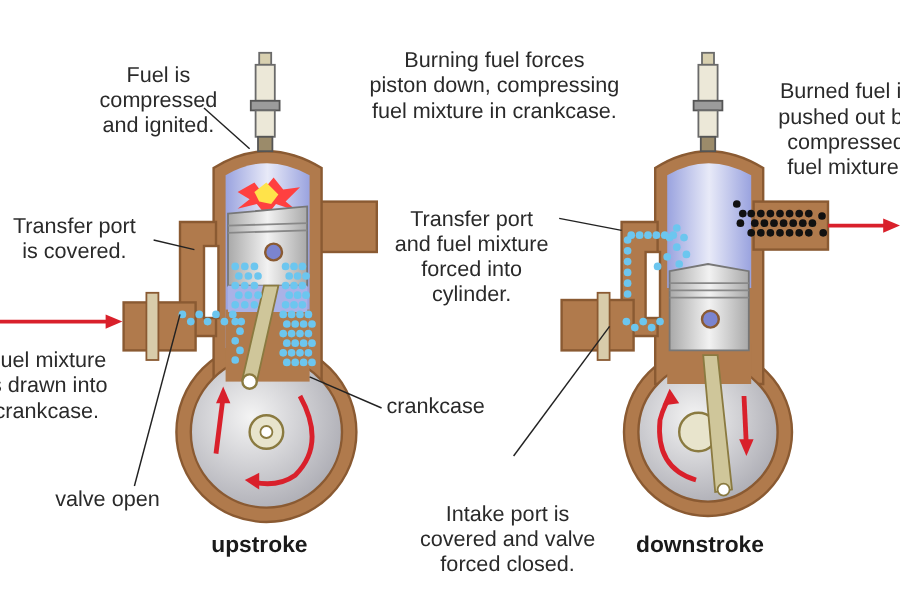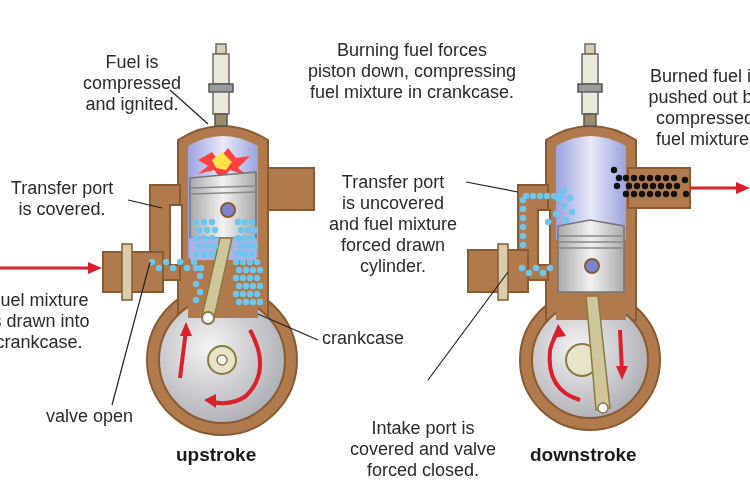--- a/index.html
+++ b/index.html
@@ -265,23 +265,22 @@
   <span>pushed out by</span>
   <span>compressed</span>
   <span>fuel mixture.</span>
 </div>
 <div class="lbl" style="left:0px;top:178px;width:124px;">
   <span>Transfer port</span>
   <span>is covered.</span>
 </div>
 <div class="lbl" style="left:318px;top:172px;width:150px;">
   <span>Transfer port</span>
-  <span>is uncovered</span>
   <span>and fuel mixture</span>
-  <span>forced drawn</span>
+  <span>forced into</span>
   <span>cylinder.</span>
 </div>
 <div class="lbl" style="left:-26px;top:290px;width:130px;">
   <span>Fuel mixture</span>
   <span>is drawn into</span>
   <span>crankcase.</span>
 </div>
 <div class="lbl left" style="left:322px;top:328px;">crankcase</div>
 <div class="lbl" style="left:338px;top:380px;width:170px;margin-top:38px;">
   <span>Intake port is</span>

